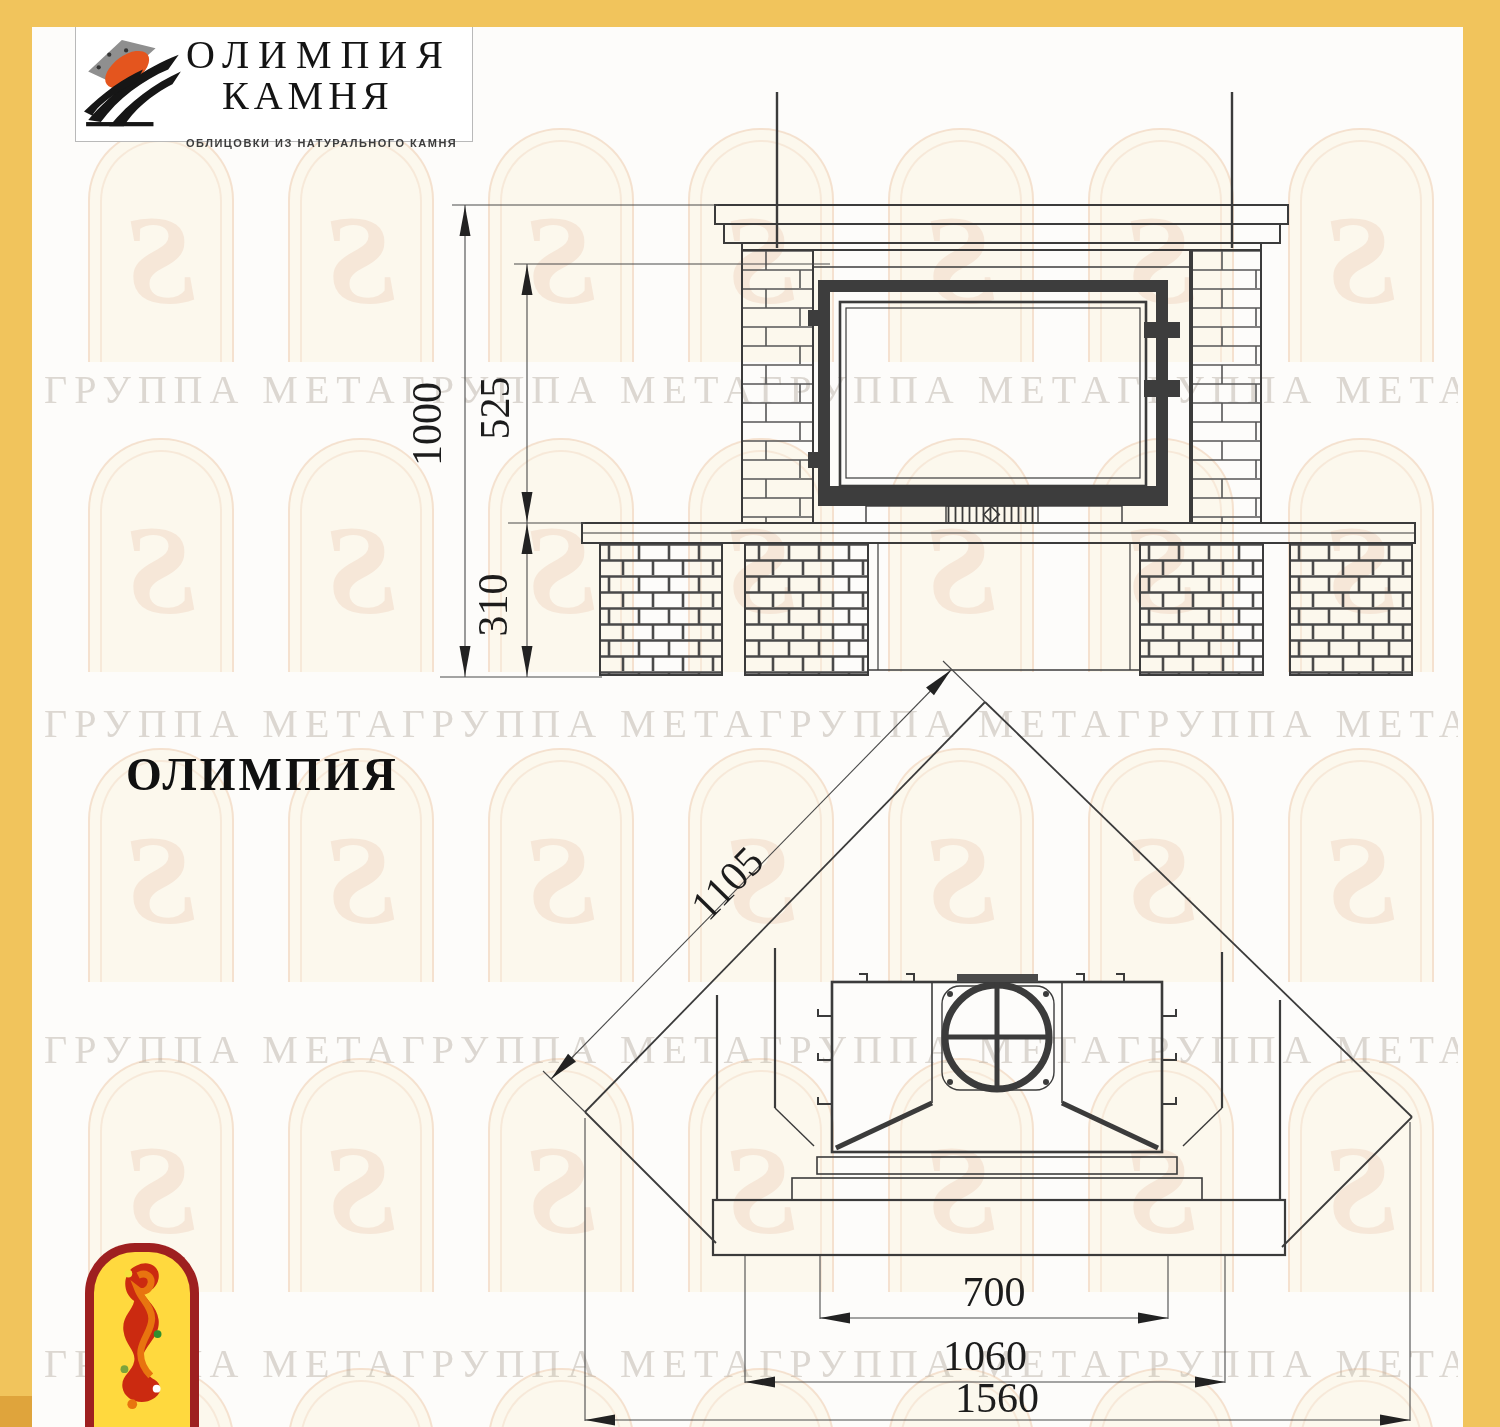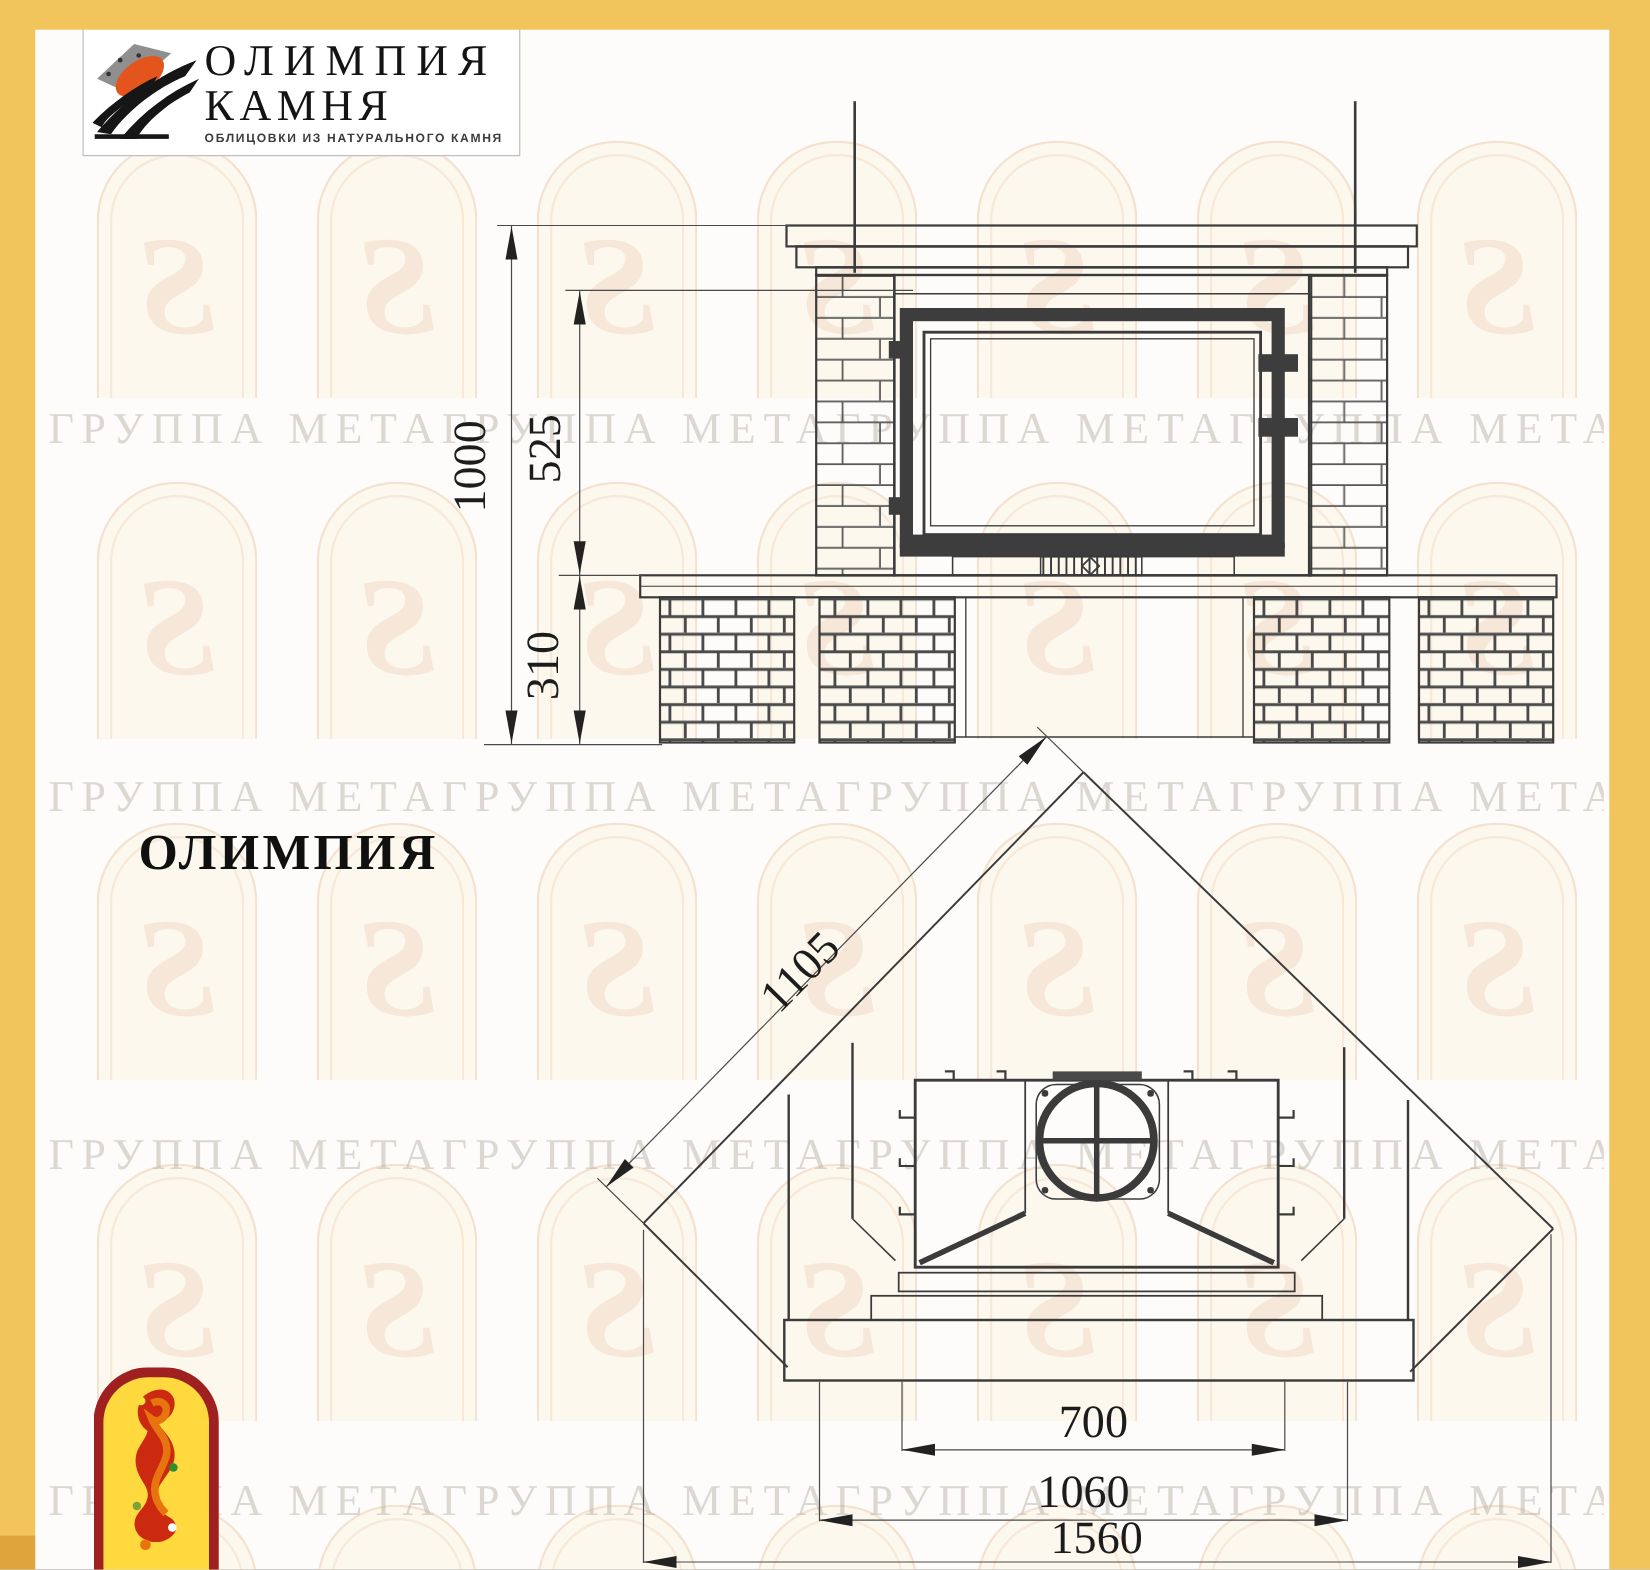--- a/index.html
+++ b/index.html
@@ -20,22 +20,22 @@
   .arch s{position:absolute;left:50%;top:56%;transform:translate(-50%,-50%) scaleX(-1);
         font:italic 700 128px "Liberation Serif",serif;color:rgba(200,85,40,.10);text-decoration:none;}
   .wm-text{position:absolute;left:44px;width:1414px;overflow:hidden;white-space:nowrap;
         font:400 40px "Liberation Serif",serif;letter-spacing:7px;color:rgba(173,165,152,.42);}
   
   #logo-box{position:absolute;left:75px;top:22px;width:396px;height:118px;background:#fff;
         border:1px solid #b9b9b9;z-index:5;display:flex;align-items:flex-start;}
   #logo-art{width:100px;height:104px;margin:6px 2px 0 8px;flex:0 0 auto;}
   #logo-text{padding-top:12px;}
   .logo-l1{font:400 40px "Liberation Serif",serif;letter-spacing:9px;color:#141414;line-height:1.0;}
-  .logo-l2{font:400 40px "Liberation Serif",serif;letter-spacing:5px;color:#141414;line-height:1.05;}
-  .logo-cap{font:700 11px "Liberation Sans",sans-serif;letter-spacing:1.5px;color:#3c3c3c;margin-top:3px;}
+  .logo-l2{font:400 40px "Liberation Serif",serif;letter-spacing:5px;color:#141414;line-height:1.05;margin-left:36px;}
+  .logo-cap{font:700 11px "Liberation Sans",sans-serif;letter-spacing:1.5px;color:#3c3c3c;margin-top:20px;}
   
   #model-name{position:absolute;left:126px;top:748px;z-index:4;
         font:700 46px "Liberation Serif",serif;letter-spacing:3px;color:#101010;}
   
   #drawing{position:absolute;left:0;top:0;z-index:3;}
   text.dim{font-family:"Liberation Serif",serif;font-size:42px;fill:#1c1c1c;}
   
   #mascot{position:absolute;left:85px;top:1243px;width:96px;height:184px;z-index:5;
         border:9px solid #9e2020;border-bottom:none;border-radius:50px 50px 0 0;
         background:#ffd93e;overflow:hidden;}

